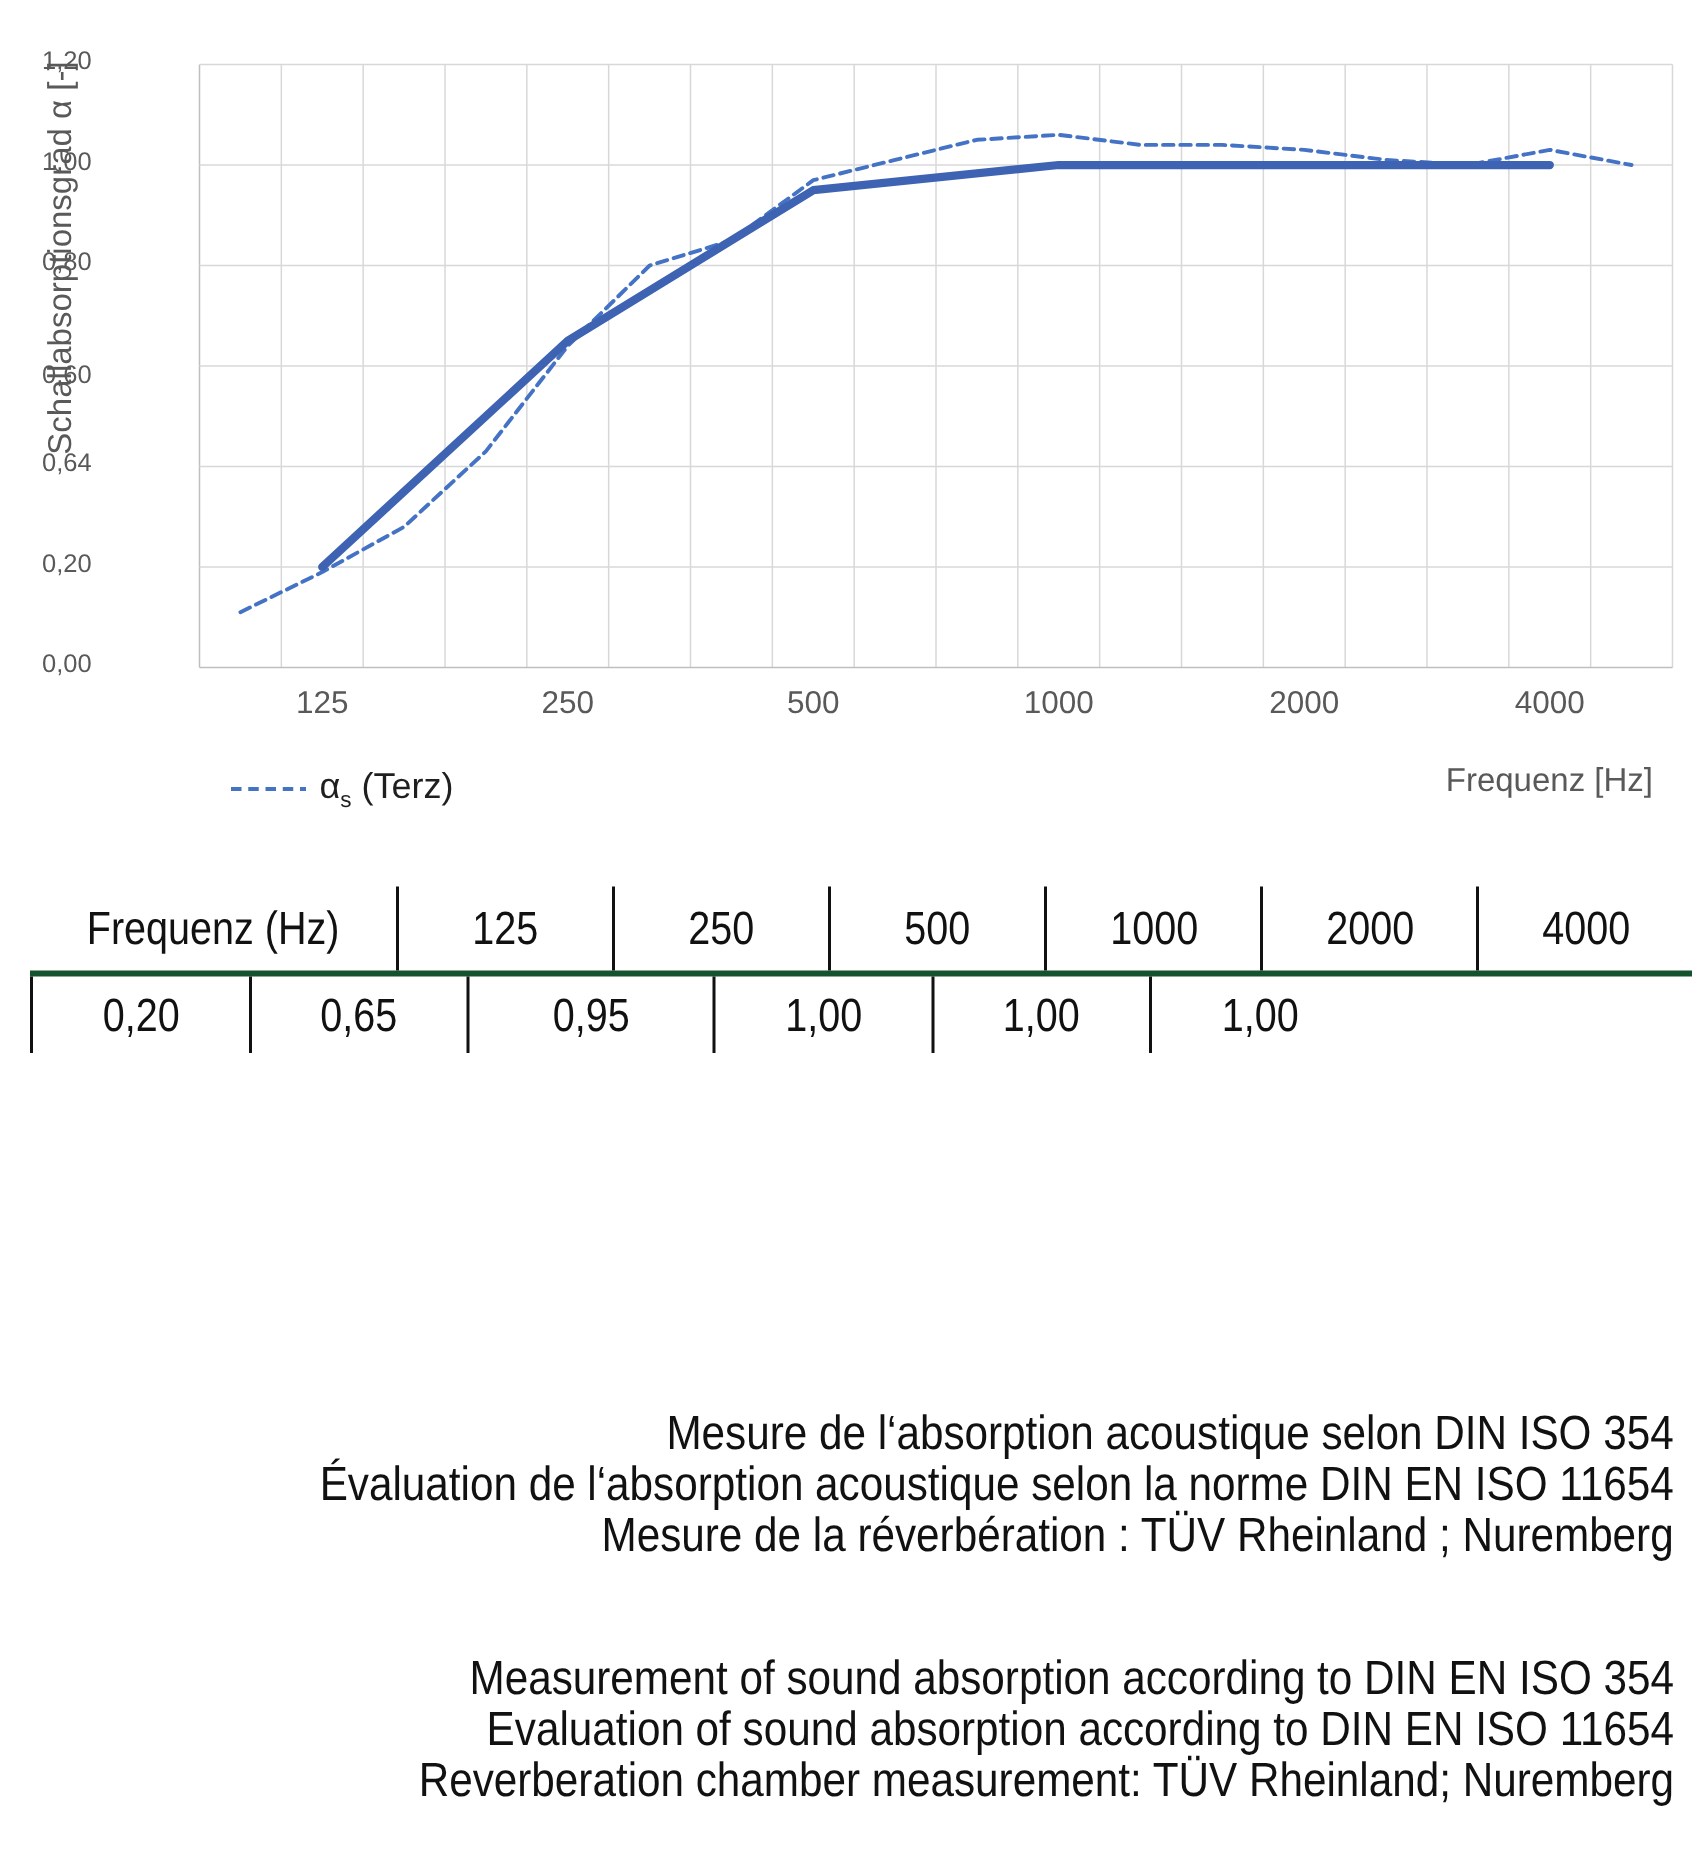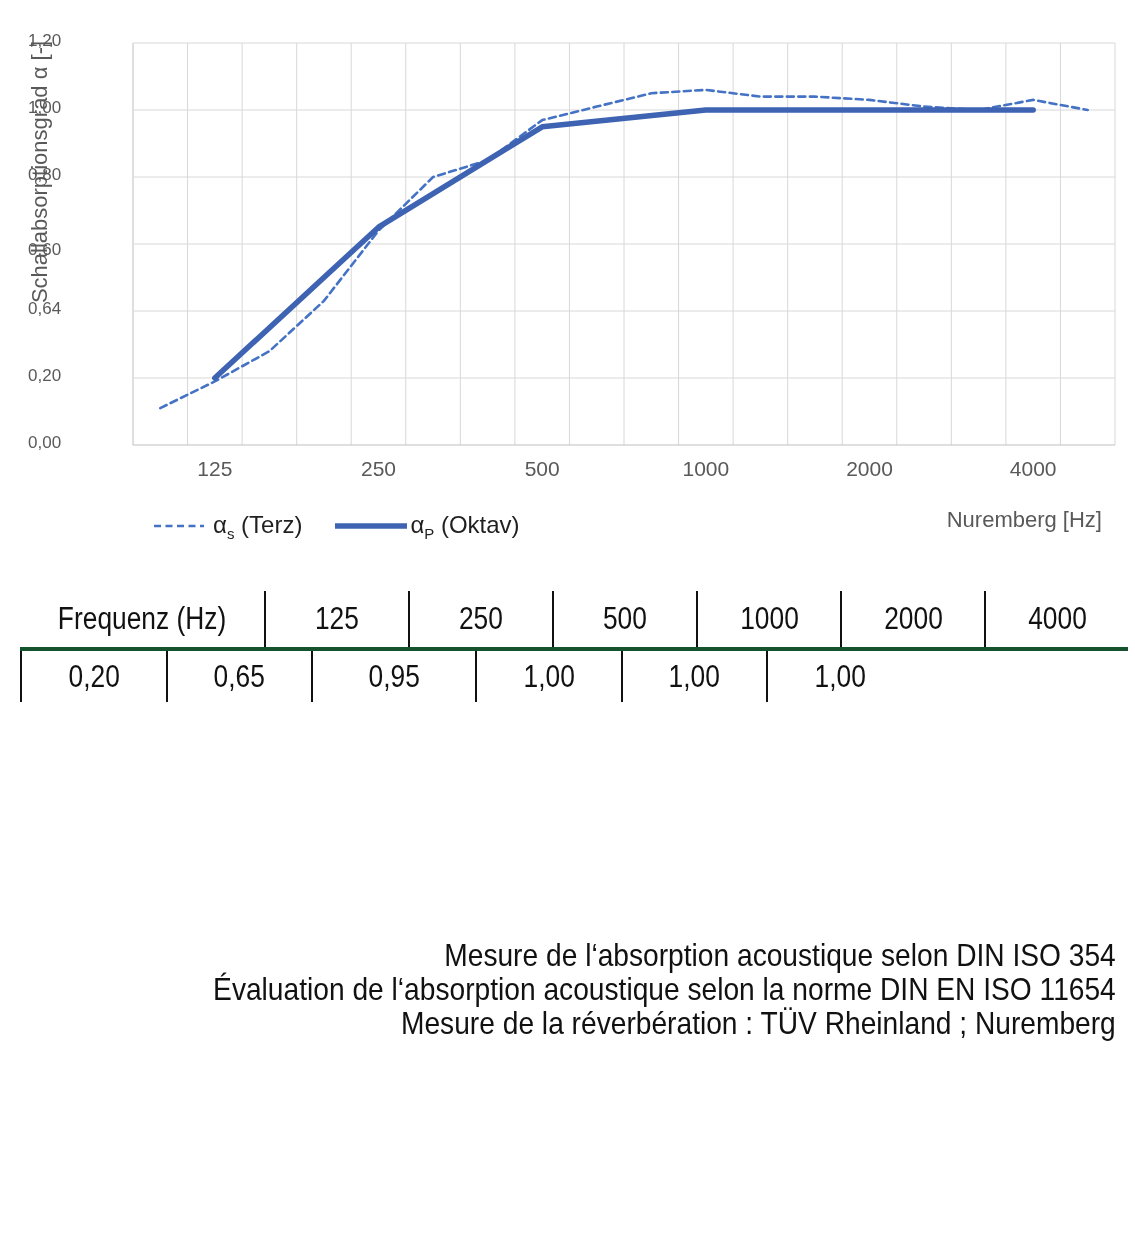--- a/index.html
+++ b/index.html
@@ -85,34 +85,28 @@
       <div class="ytick" style="top: 433px;">0,00</div>
     </div>
   <div id="xticks">
       <div class="xtick" style="left: 169.833px;">125</div>
       <div class="xtick" style="left: 333.5px;">250</div>
       <div class="xtick" style="left: 497.167px;">500</div>
       <div class="xtick" style="left: 660.833px;">1000</div>
       <div class="xtick" style="left: 824.5px;">2000</div>
       <div class="xtick" style="left: 988.167px;">4000</div>
     </div>
-  <div class="x-axis-title">Nuremberg [Hz]</div>
+  <div class="x-axis-title">Frequenz [Hz]</div>
 
   <div class="legend">
     <div class="legend-item">
       <svg width="52" height="26">
         <line x1="1" y1="13" x2="51" y2="13" stroke="#4472C4" stroke-width="2.6" stroke-dasharray="7 4.5"></line>
       </svg>
       <span class="legend-label"><span>α</span><sub>s</sub><span> (Terz)</span></span>
-    </div>
-    <div class="legend-item">
-      <svg width="74" height="26">
-        <line x1="1" y1="13" x2="73" y2="13" stroke="#3E63B2" stroke-width="5.5"></line>
-      </svg>
-      <span class="legend-label" style="margin-left:2px"><span>α</span><sub>P</sub><span> (Oktav)</span></span>
     </div>
   </div>
 
   <div class="freq-table" id="freq-table">
       <div class="t-row head">
         <div class="t-cell" style="width: 247px;">
           <span class="cond">Frequenz (Hz)</span>
         </div>
         <div class="t-cell sep" style="width: 143.5px;">
           <span class="cond">125</span>
@@ -153,14 +147,19 @@
           <span class="cond">1,00</span>
         </div>
       </div>
     </div>
 
   <div class="note" id="note-fr" style="top:938px">
       <div class="note-line">Mesure de l‘absorption acoustique selon DIN ISO 354</div>
       <div class="note-line">Évaluation de l‘absorption acoustique selon la norme DIN EN ISO 11654</div>
       <div class="note-line">Mesure de la réverbération : TÜV Rheinland ; Nuremberg</div>
     </div>
+  <div class="note" id="note-en" style="top:1101px">
+      <div class="note-line">Measurement of sound absorption according to DIN EN ISO 354</div>
+      <div class="note-line">Evaluation of sound absorption according to DIN EN ISO 11654</div>
+      <div class="note-line">Reverberation chamber measurement: TÜV Rheinland; Nuremberg</div>
+    </div>
 
 </div>
 
 </body></html>

